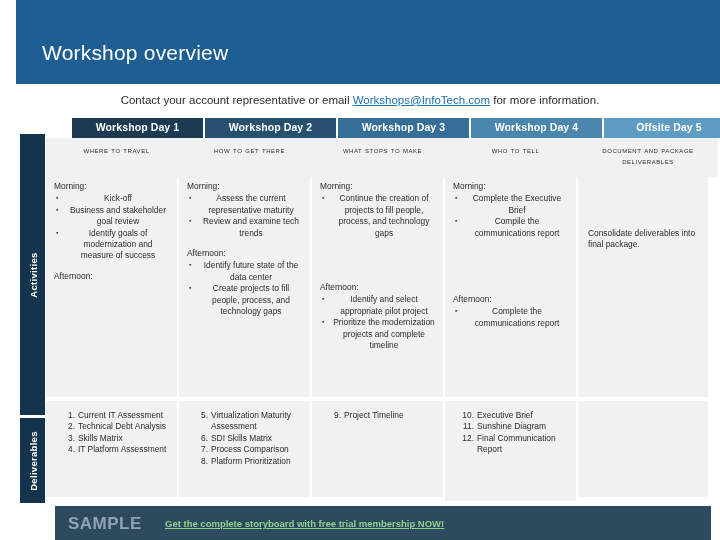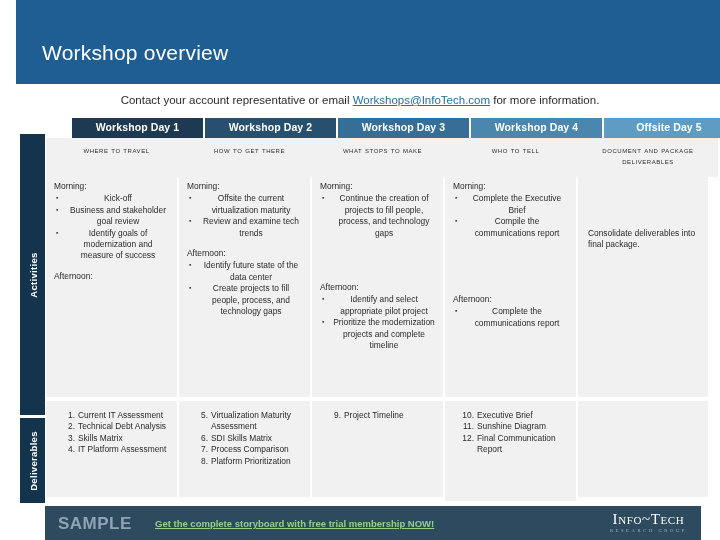--- a/index.html
+++ b/index.html
@@ -173,21 +173,21 @@
     position: absolute;
     left: 2px;
     top: 0;
     width: 19px;
     text-align: right;
   }
 
   
   .footer {
     position: absolute;
-    left: 45px;
+    left: 55px;
     top: 506px;
     width: 656px;
     height: 34px;
     background: #2e4a5e;
   }
   .footer .sample {
     position: absolute;
     left: 13px;
     top: 8px;
     font-size: 17px;
@@ -270,21 +270,21 @@
           <li>Identify goals of modernization and measure of success</li>
         </ul>
         <div class="seg-gap"></div>
         <div class="seg-title">Afternoon:</div>
       </div>
     </div>
   <div class="cell act-cell" style="left: 159px; width: 131px; top: 54px; height: 225px;">
       <div class="act-body">
         <div class="seg-title">Morning:</div>
         <ul>
-          <li>Offsite the current virtualization maturity</li>
+          <li>Assess the current representative maturity</li>
           <li>Review and examine tech trends</li>
         </ul>
         <div class="seg-gap"></div>
         <div class="seg-title">Afternoon:</div>
         <ul>
           <li>Identify future state of the data center</li>
           <li>Create projects to fill people, process, and technology gaps</li>
         </ul>
       </div>
     </div>
@@ -355,17 +355,13 @@
           <li><span class="num">12.</span>Final Communication Report</li>
         </ol>
       </div>
     </div>
   <div class="cell del-cell" style="left: 558px; width: 130px; top: 283px; height: 96px;"></div>
 </div>
 
 <div class="footer">
   <div class="sample">SAMPLE</div>
   <a class="promo" href="#">Get the complete storyboard with free trial membership NOW!</a>
-  <div class="logo">
-    <div class="logo-main">Info~Tech</div>
-    <div class="logo-sub">RESEARCH GROUP</div>
-  </div>
 </div>
 
 </body></html>

